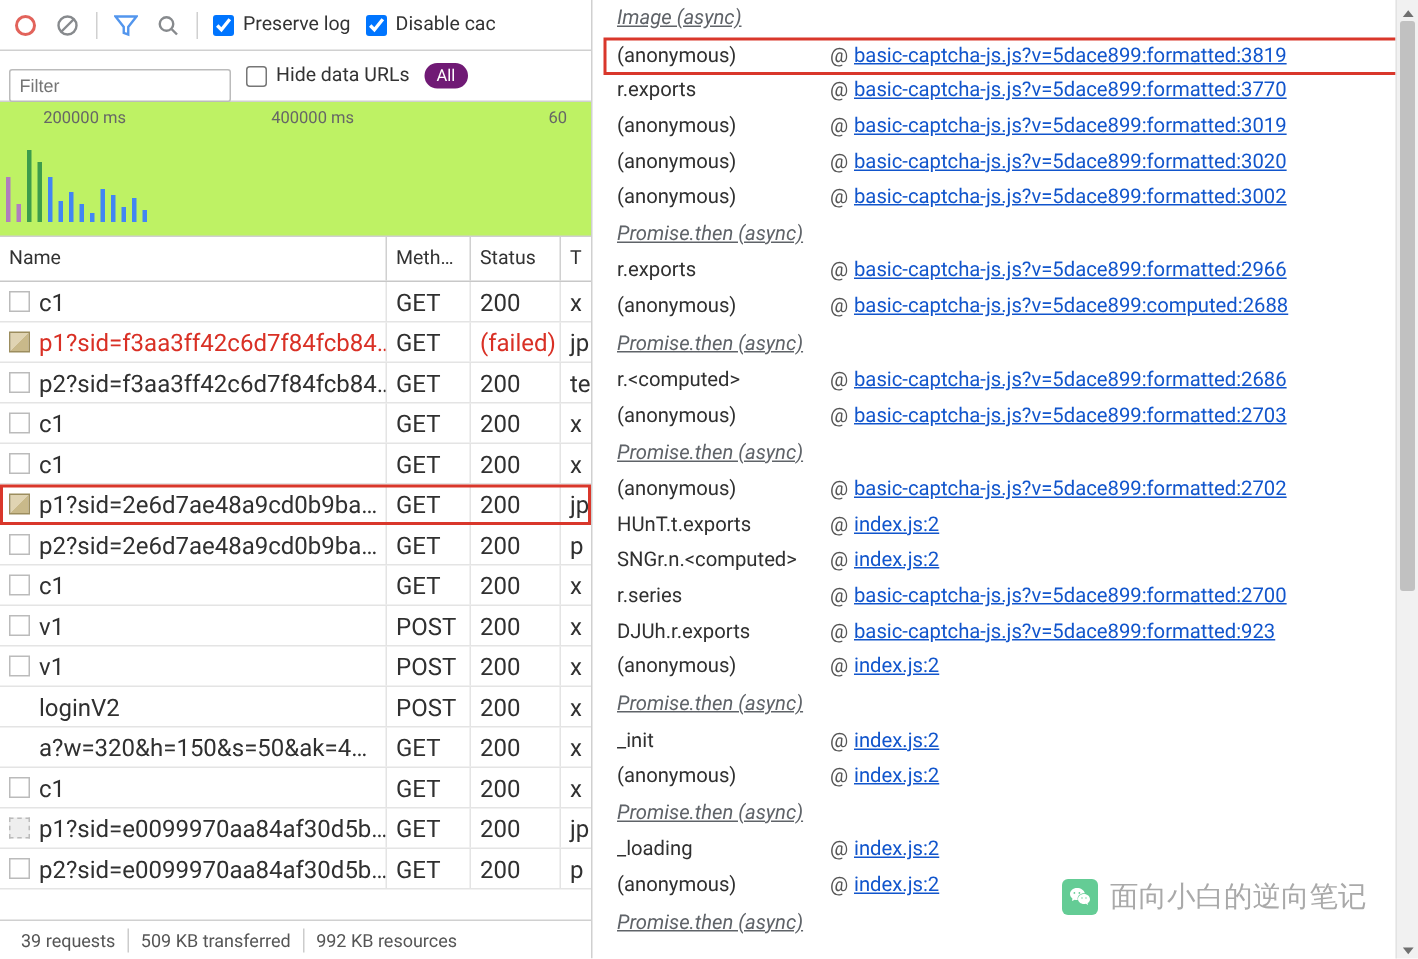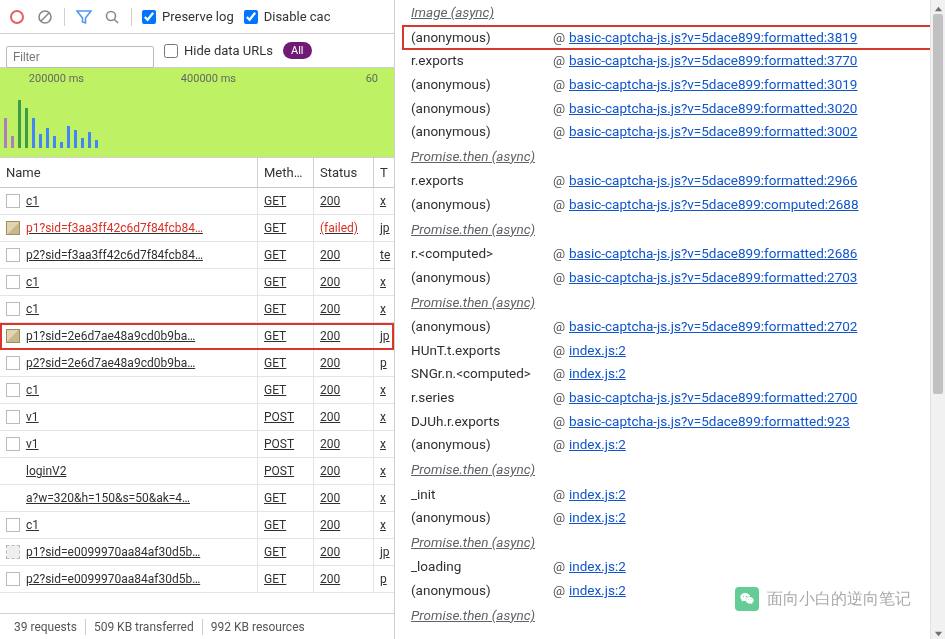--- a/index.html
+++ b/index.html
@@ -93,21 +93,21 @@
     align-items: center;
     border-bottom: 1px solid #e4e4e4;
   }
   .thead { height: 30px; border-bottom: 1px solid #c8c8c8; }
   .thead .cell {
     font-size: 13px; color: #333; padding: 0 6px;
     border-right: 1px solid #d0d0d0;
     height: 100%; display: flex; align-items: center;
   }
   .thead .cell:last-child { border-right: none; }
-  .row { height: 27px; font-size: 12px; text-decoration: underline; }
+  .row { height: 27px; font-size: 16px; }
   .row .cell {
     padding: 0 6px;
     white-space: nowrap;
     overflow: hidden;
     text-overflow: ellipsis;
     border-right: 1px solid #e4e4e4;
     height: 100%; display: flex; align-items: center;
   }
   .row .cell:last-child { border-right: none; }
   .ncell { display: flex; align-items: center; gap: 6px; }
@@ -177,21 +177,21 @@
   .right-scrollbar .arrow.up { top:3px; }
   .right-scrollbar .arrow.down { bottom:3px; }
   .right-scrollbar .arrow svg { width:100%; height:100%; fill:#707070; }
 
   .watermark {
     position: absolute;
     right: 34px; bottom: 28px;
     display: flex; align-items: center; gap: 8px;
     opacity: .72;
     pointer-events: none;
-    font-size: 16px; color: #888;
+    font-size: 19px; color: #888;
   }
   .wm-icon { width: 24px; height: 24px; border-radius: 4px; background: #29b96c; display:flex;align-items:center;justify-content:center;color:#fff;font-size:14px; }
 </style>
 </head>
 <body>
 
 <div class="left-panel">
 
   <div class="toolbar">
     <span class="icon-btn">

